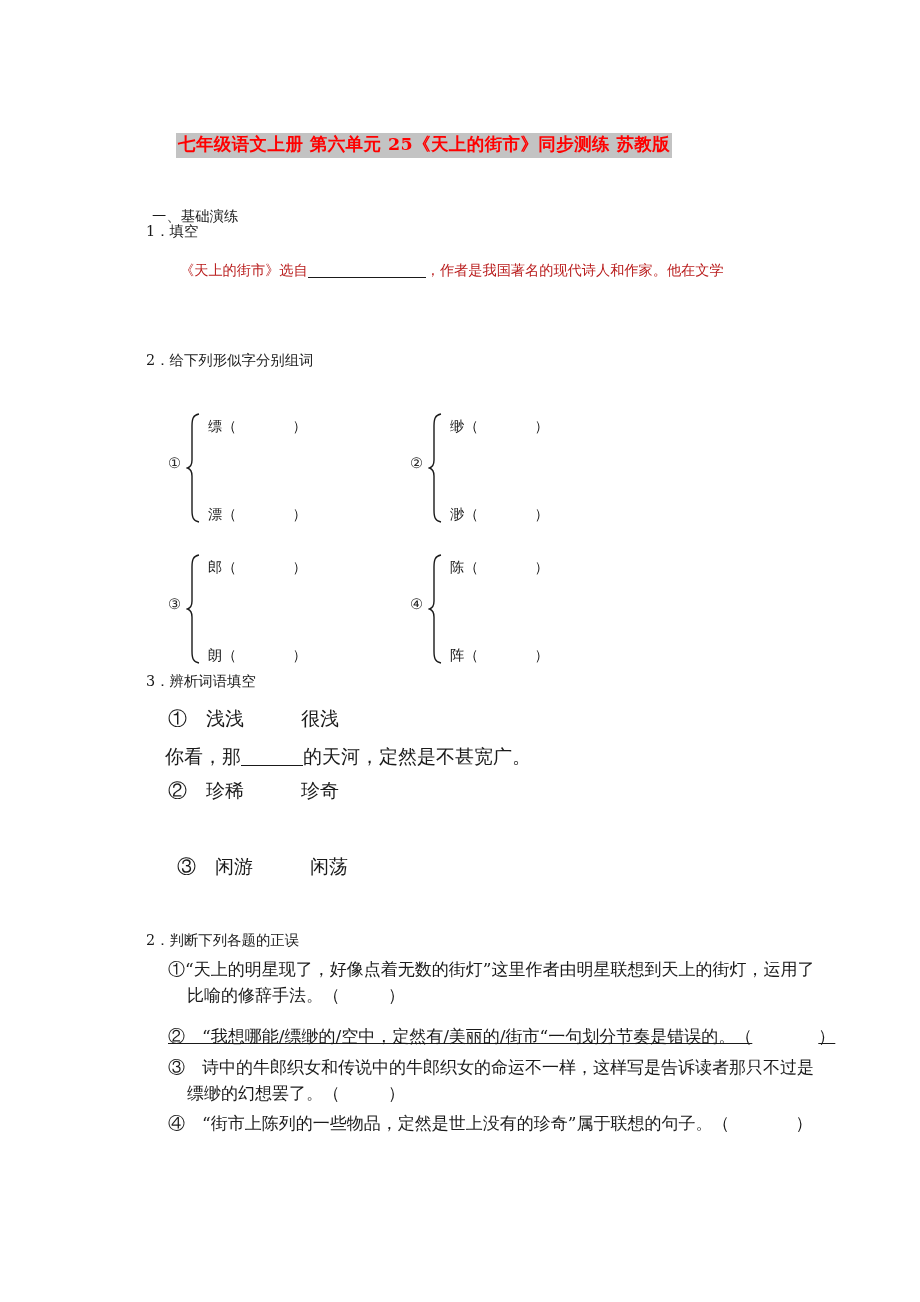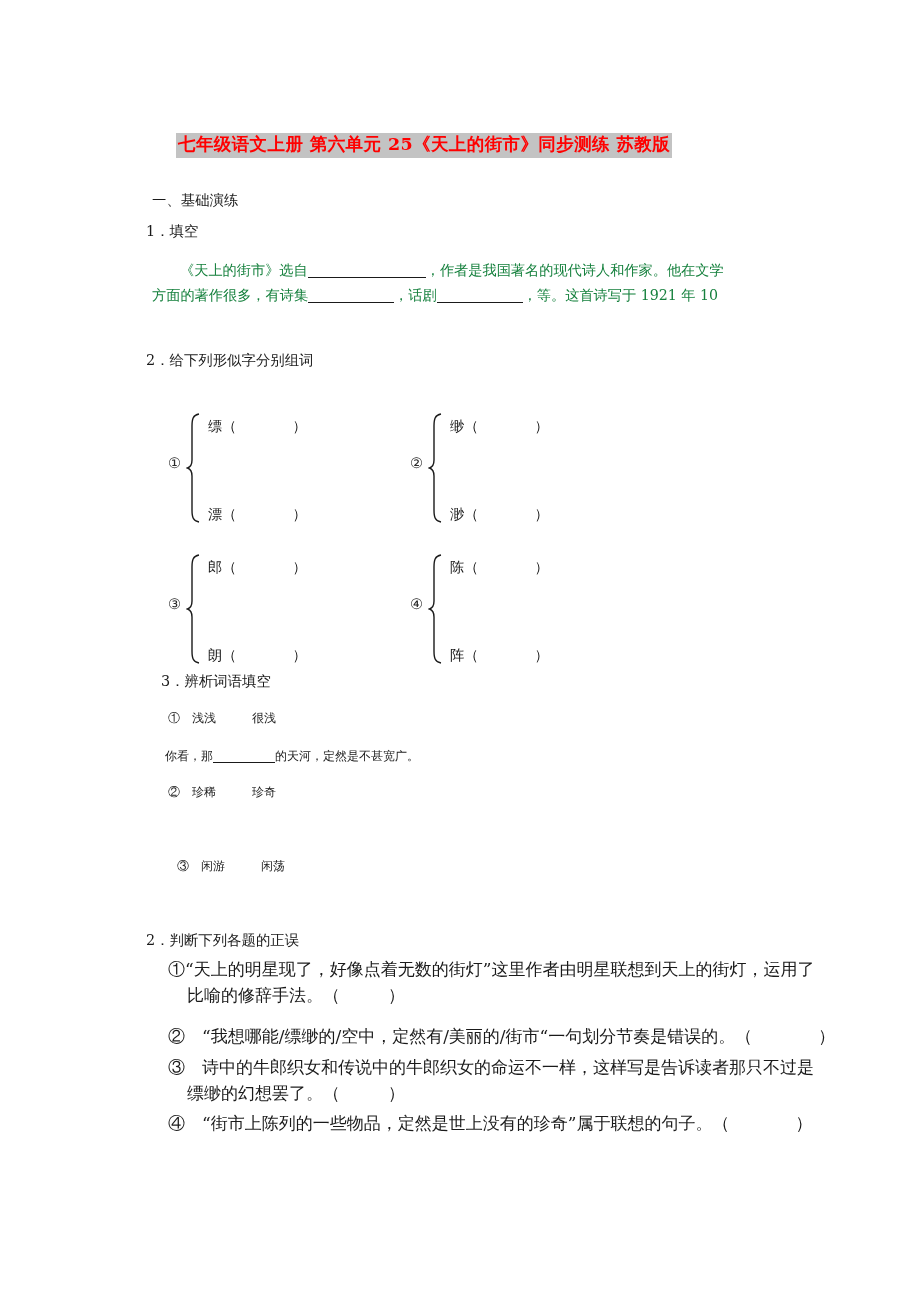--- a/index.html
+++ b/index.html
@@ -34,30 +34,30 @@
     background: #c3c3c3;
     padding: 3px 2px 4px 2px;
     letter-spacing: 0.4px;
     white-space: nowrap;
     line-height: 1.0;
   }
 
   
   .tx {
     position: absolute;
-    font-size: 12px;
+    font-size: 19px;
     line-height: 24px;
     color: #1a1a1a;
     white-space: nowrap;
   }
   .para {
     position: absolute;
     font-size: 14.2px;
     line-height: 24.5px;
-    color: #15803d;
+    color: #b91c1c;
     text-align: justify;
   }
 
   .sec-head { font-size: 14.4px; }
 
   
   .blank {
     display: inline-block;
     border-bottom: 1.2px solid #1a1a1a;
     vertical-align: -3px;
@@ -113,31 +113,28 @@
   .ans-gap { display: inline-block; width: 48px; }
   .ans-gap-wide { display: inline-block; width: 66px; }
 </style>
 </head>
 <body>
 
 <div class="page">
 
   <div class="doc-title">七年级语文上册 第六单元 25《天上的街市》同步测练 苏教版</div>
 
-  <div class="tx sec-head" style="left:152px; top:188px;">一、基础演练</div>
+  <div class="tx sec-head" style="left:152px; top:204px;">一、基础演练</div>
 
   <div class="tx sec-head" style="left:146px; top:219px;">1．填空</div>
 
   <div class="para" style="left:152px; top:258px; width:645px;">
     <div style="white-space:nowrap;">
       <span style="display:inline-block;width:28px;"></span><span>《天上的街市》选自</span><span class="blank b-lg"></span><span>，作者是我国著名的现代诗人和作家。他在文学</span>
     </div>
-    <div style="white-space:nowrap;">
-      <span>方面的著作很多，有诗集</span><span class="blank b-md"></span><span>，话剧</span><span class="blank b-md"></span><span>，等。这首诗写于 1921 年 10</span>
-    </div>
   </div>
 
   <div class="tx sec-head" style="left:146px; top:348px;">2．给下列形似字分别组词</div>
 
   <div class="grp" style="left:168px; top:412px;">
     <span class="num">①</span>
     <span class="brace">
       <svg width="16" height="112" viewBox="0 0 16 112">
         <path d="M13 2 C7 3 6 7 6 14 L6 48 C6 53 4.5 55 1.5 56 C4.5 57 6 59 6 64 L6 98 C6 105 7 109 13 110" fill="none" stroke="#1a1a1a" stroke-width="1.4"></path>
       </svg>
@@ -172,38 +169,38 @@
     <span class="num">④</span>
     <span class="brace">
       <svg width="16" height="112" viewBox="0 0 16 112">
         <path d="M13 2 C7 3 6 7 6 14 L6 48 C6 53 4.5 55 1.5 56 C4.5 57 6 59 6 64 L6 98 C6 105 7 109 13 110" fill="none" stroke="#1a1a1a" stroke-width="1.4"></path>
       </svg>
     </span>
     <span class="row row-top"><span>陈（</span><span class="paren-gap"></span><span>）</span></span>
     <span class="row row-bot"><span>阵（</span><span class="paren-gap"></span><span>）</span></span>
   </div>
 
-  <div class="tx sec-head" style="left:161px; top:669px;text-align:right;">3．辨析词语填空</div>
+  <div class="tx sec-head" style="left:146px; top:669px;text-align:right;">3．辨析词语填空</div>
 
   <div class="tx" style="left:168px; top:706px;">①　浅浅　　　很浅</div>
   <div class="tx" style="left:165px; top:744px;">
     <span>你看，那</span><span class="blank b-sm"></span><span>的天河，定然是不甚宽广。</span>
   </div>
 
-  <div class="tx" style="left:168px; top:780px;">②　珍稀　　　珍奇</div>
+  <div class="tx" style="left:168px; top:780px;font-family:Liberation Mono, monospace;">②　珍稀　　　珍奇</div>
 
   <div class="tx" style="left:177px; top:854px;">③　闲游　　　闲荡</div>
 
   <div class="tx sec-head" style="left:146px; top:928px;">2．判断下列各题的正误</div>
 
   <div class="judge" style="left:168px; top:957px; width:628px;">
     <span>①“天上的明星现了，好像点着无数的街灯”这里作者由明星联想到天上的街灯，运用了比喻的修辞手法。（</span><span class="ans-gap"></span><span>）</span>
   </div>
 
-  <div class="judge" style="left:168px; top:1024px; width:628px; white-space:nowrap;">
+  <div class="judge" style="left:168px; top:1024px; width:628px; white-space:nowrap;text-decoration:underline;">
     <span>②　“我想哪能/缥缈的/空中，定然有/美丽的/街市“一句划分节奏是错误的。（</span><span class="ans-gap-wide"></span><span>）</span>
   </div>
 
   <div class="judge" style="left:168px; top:1111px; width:628px; white-space:nowrap;">
     <span>④　“街市上陈列的一些物品，定然是世上没有的珍奇”属于联想的句子。（</span><span class="ans-gap-wide"></span><span>）</span>
   </div>
 
   <div class="judge" style="left:168px; top:1055px; width:628px;">
     <span>③　诗中的牛郎织女和传说中的牛郎织女的命运不一样，这样写是告诉读者那只不过是缥缈的幻想罢了。（</span><span class="ans-gap"></span><span>）</span>
   </div>

